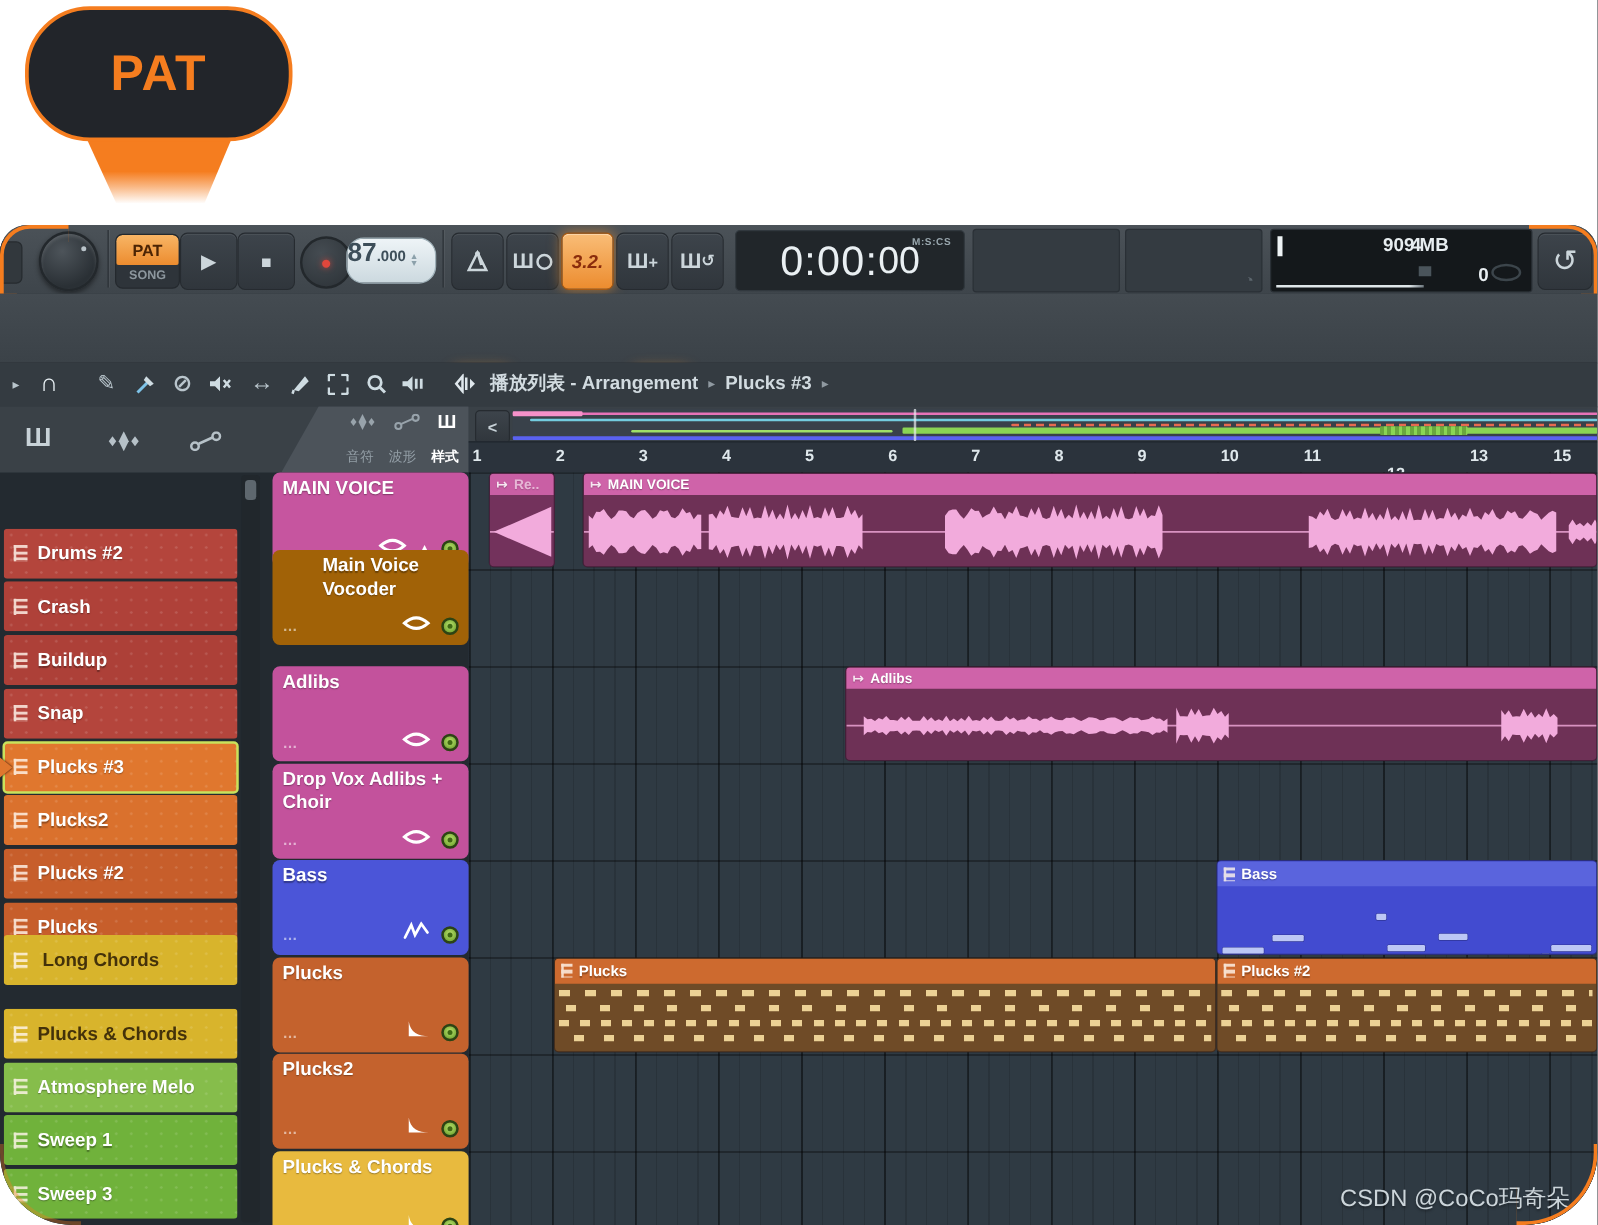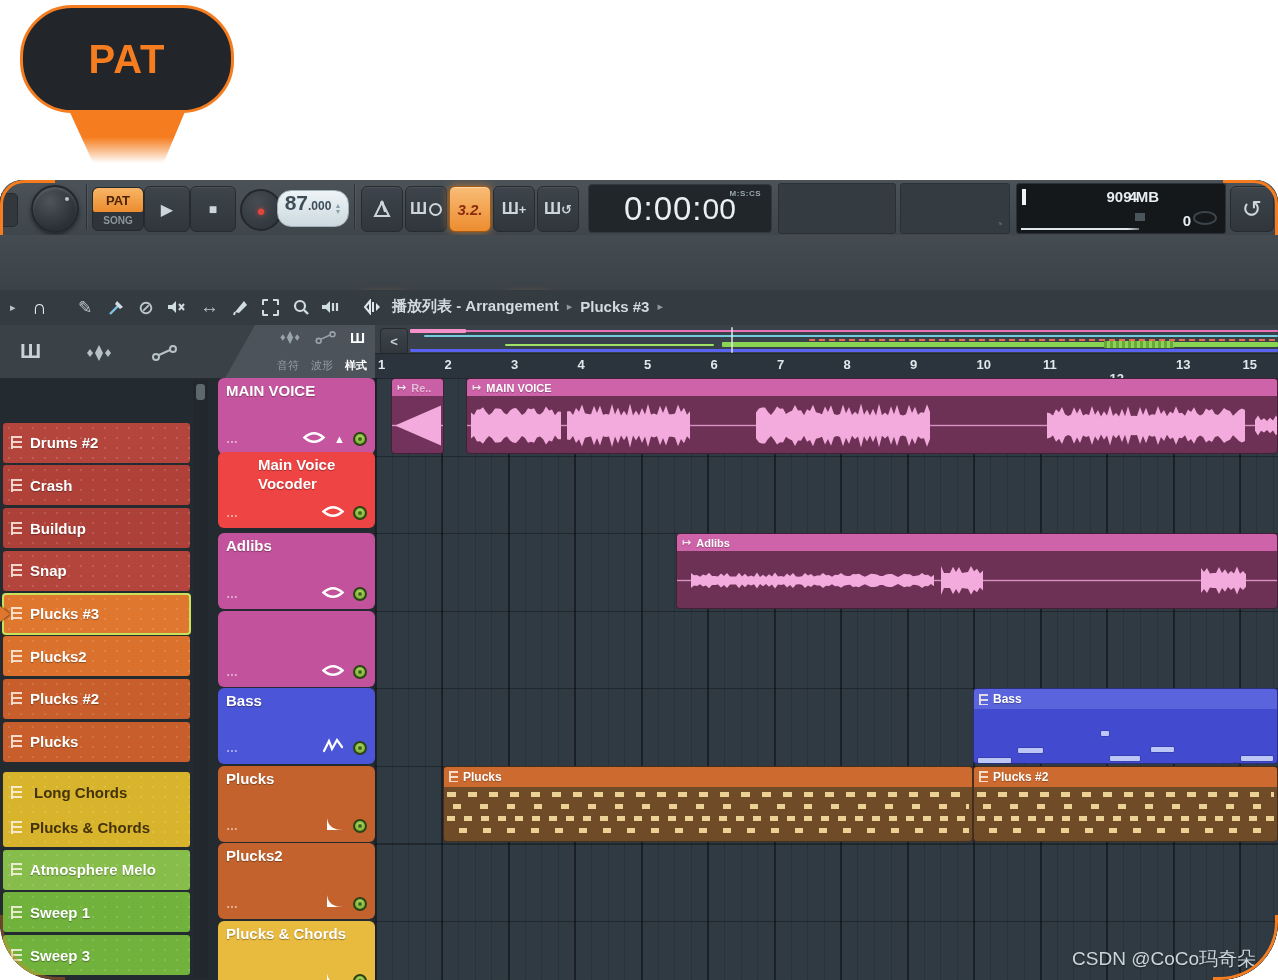--- a/index.html
+++ b/index.html
@@ -49,21 +49,21 @@
   .pat-on{height:24px;background:linear-gradient(#f8b565,#ec8c2f);color:#4c2404;font-weight:bold;font-size:13px;
           display:flex;align-items:center;justify-content:center;border-radius:5px 5px 2px 2px}
   .song-off{height:17px;color:#8d979e;font-weight:bold;font-size:10px;display:flex;align-items:center;justify-content:center}
   .b-play{left:144px;width:44px}
   .b-stop{left:190px;width:44px;font-size:14px}
   .b-rec{position:absolute;left:240px;top:9px;width:38px;height:38px;border-radius:50%;
          background:radial-gradient(circle at 40% 32%,#454c52,#2b3136);border:2px solid #23282c;
          display:flex;align-items:center;justify-content:center}
   .b-rec span{color:#e0473c;font-size:15px;text-shadow:0 0 5px rgba(224,70,60,.8)}
   .lightbox{background:linear-gradient(#eef4f7,#ccd9df);border:1px solid #9fb0b8;border-radius:14px;color:#3d4e59;
-            display:flex;align-items:baseline;justify-content:center;position:absolute}
+            display:flex;align-items:baseline;justify-content:flex-start;position:absolute}
   .tempo{left:277px;top:10px;width:70px;height:35px}
   .tempo .big{font-size:21px;font-weight:bold}
   .tempo .small{font-size:12px;font-weight:bold}
   .stp{display:flex;flex-direction:column;color:#8ba0aa;font-size:7px;line-height:6px;margin-left:3px;align-self:center}
   .g2{width:40px}
   .b-metr{left:361px}.b-patclock{left:405px}.b-patpos{left:449px}.b-patplus{left:493px}.b-patloop{left:537px}
   .b-patpos span{font-size:15px;font-weight:bold;color:#8a2c0c;font-style:italic}
   .clockring{width:9px;height:9px;border:2px solid currentColor;border-radius:50%;display:inline-block;margin-left:2px}
   .timedisp{position:absolute;left:588px;top:4px;width:182px;height:47px;background:#21262a;border:1px solid #31383e;
             border-radius:4px;color:#e9eff2;display:flex;align-items:center;justify-content:center}
@@ -547,21 +547,21 @@
           <span>Plucks2</span>
         </div>
         <div class="pitem" style="top: 300.9px; background-color: rgb(199, 94, 43);">
           <span class="mini-pat"></span>
           <span>Plucks #2</span>
         </div>
         <div class="pitem" style="top: 343.6px; background-color: rgb(199, 94, 43);">
           <span class="mini-pat"></span>
           <span>Plucks</span>
         </div>
-        <div class="pitem dark" style="top: 394px; background-color: rgb(216, 180, 44); gap: 12px;">
+        <div class="pitem dark" style="top: 370px; background-color: rgb(216, 180, 44); gap: 12px;">
           <span class="mini-pat"></span>
           <span>Long Chords</span>
         </div>
         <div class="pitem dark" style="top: 429px; background-color: rgb(216, 180, 44);">
           <span class="mini-pat"></span>
           <span>Plucks &amp; Chords</span>
         </div>
         <div class="pitem" style="top: 471.7px; background-color: rgb(134, 189, 75);">
           <span class="mini-pat"></span>
           <span>Atmosphere Melo</span>
@@ -584,21 +584,21 @@
           <div class="tfoot">
             <span class="dots">…</span>
             <span class="sp"></span>
             <span><svg width="24" height="13" viewBox="0 0 24 13">
                 <path d="M2.5 6.5 Q12 -2 21.5 6.5 Q12 15 2.5 6.5 Z" fill="none" stroke="#fff" stroke-width="2.4"></path>
               </svg></span>
             <span class="tri">▲</span>
             <span class="led"></span>
           </div>
         </div>
-        <div class="thead" style="top: 74px; height: 75.97px; background: #ef4444; padding-left: 40px;">
+        <div class="thead" style="top: 62px; height: 75.97px; background: #a16207; padding-left: 40px;">
           <div class="tname">Main Voice Vocoder</div>
           <div class="tfoot">
             <span class="dots">…</span>
             <span class="sp"></span>
             <span><svg width="24" height="13" viewBox="0 0 24 13">
                 <path d="M2.5 6.5 Q12 -2 21.5 6.5 Q12 15 2.5 6.5 Z" fill="none" stroke="#fff" stroke-width="2.4"></path>
               </svg></span>
             <span class="led"></span>
           </div>
         </div>
@@ -607,20 +607,21 @@
           <div class="tfoot">
             <span class="dots">…</span>
             <span class="sp"></span>
             <span><svg width="24" height="13" viewBox="0 0 24 13">
                 <path d="M2.5 6.5 Q12 -2 21.5 6.5 Q12 15 2.5 6.5 Z" fill="none" stroke="#fff" stroke-width="2.4"></path>
               </svg></span>
             <span class="led"></span>
           </div>
         </div>
         <div class="thead" style="top: 232.71px; height: 75.97px; background: rgb(195, 82, 156);">
+          <div class="tname">Drop Vox Adlibs + Choir</div>
           <div class="tfoot">
             <span class="dots">…</span>
             <span class="sp"></span>
             <span><svg width="24" height="13" viewBox="0 0 24 13">
                 <path d="M2.5 6.5 Q12 -2 21.5 6.5 Q12 15 2.5 6.5 Z" fill="none" stroke="#fff" stroke-width="2.4"></path>
               </svg></span>
             <span class="led"></span>
           </div>
         </div>
         <div class="thead" style="top: 310.28px; height: 75.97px; background: rgb(75, 85, 216);">

